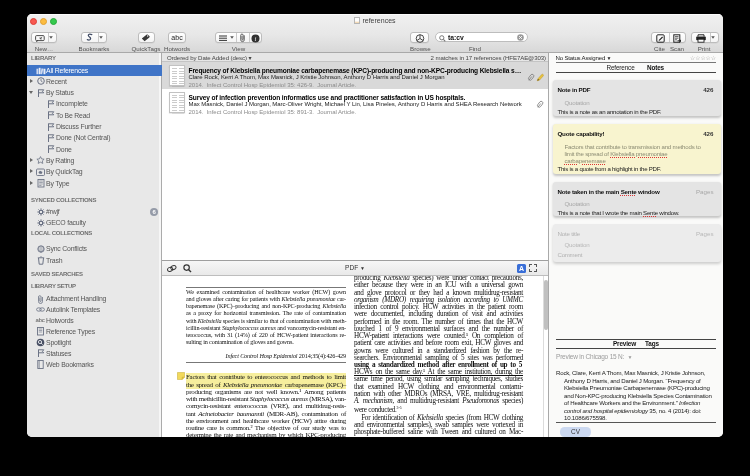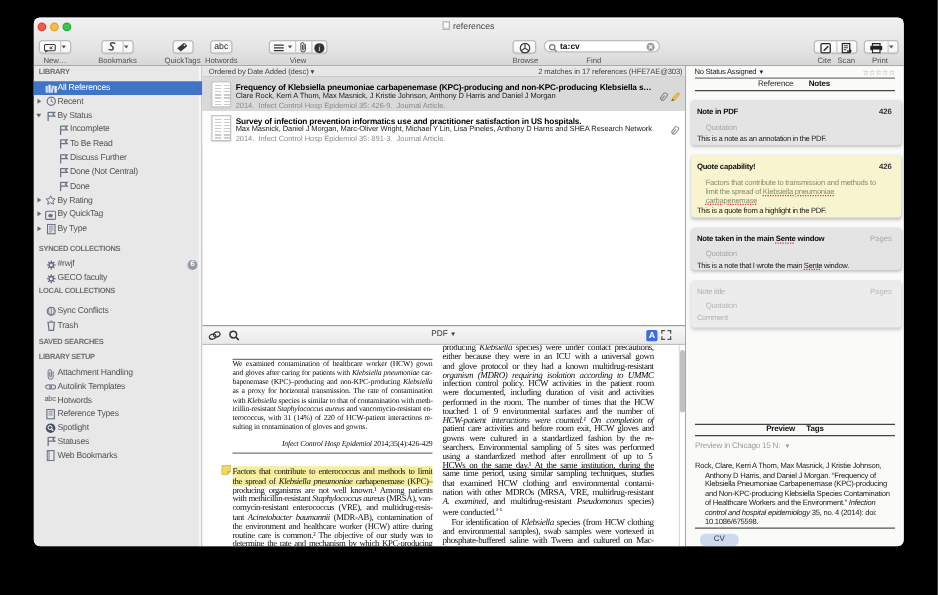--- a/index.html
+++ b/index.html
@@ -327,30 +327,30 @@
 
     <div style="position:absolute;left:192px;top:-0.3px;width:169px;" class="rcol">
       <div class="pl" style="width:169px;">producing <i>Klebsiella</i> species) were under contact precautions,</div>
       <div class="pl" style="width:169px;">either because they were in an ICU with a universal gown</div>
       <div class="pl" style="width:169px;">and glove protocol or they had a known multidrug-resistant</div>
       <div class="pl" style="width:169px;font-style:italic;">organism (MDRO) requiring isolation according to UMMC</div>
       <div class="pl" style="width:169px;">infection control policy. HCW activities in the patient room</div>
       <div class="pl" style="width:169px;">were documented, including duration of visit and activities</div>
       <div class="pl" style="width:169px;">performed in the room. The number of times that the HCW</div>
       <div class="pl" style="width:169px;">touched 1 of 9 environmental surfaces and the number of</div>
-      <div class="pl" style="width:169px;font-style:italic;">HCW-patient interactions were counted.¹ On completion of</div>
+      <div class="pl" style="width:169px;">HCW-patient interactions were counted.¹ On completion of</div>
       <div class="pl" style="width:169px;">patient care activities and before room exit, HCW gloves and</div>
       <div class="pl" style="width:169px;">gowns were cultured in a standardized fashion by the re-</div>
       <div class="pl" style="width:169px;">searchers. Environmental sampling of 5 sites was performed</div>
-      <div class="pl" style="width:168px;">using a standardized method after enrollment of up to 5</div>
+      <div class="pl" style="width:168px;font-weight:bold;">using a standardized method after enrollment of up to 5</div>
       <div class="pl" style="width:169px;text-decoration:underline;">HCWs on the same day.¹ At the same institution, during the</div>
       <div class="pl" style="width:169px;">same time period, using similar sampling techniques, studies</div>
       <div class="pl" style="width:169px;">that examined HCW clothing and environmental contami-</div>
       <div class="pl" style="width:169px;">nation with other MDROs (MRSA, VRE, multidrug-resistant</div>
-      <div class="pl" style="width:169px;"><i>A. examined</i>, and multidrug-resistant <i>Pseudomonas</i> species)</div>
+      <div class="pl" style="width:169px;"><i>A. mechanism</i>, and multidrug-resistant <i>Pseudomonas</i> species)</div>
       <div class="pln" style="width:169px;">were conducted.<span style="vertical-align:3px;font-size:3.8px;letter-spacing:0;">3-5</span></div>
       <div class="pl" style="width:169px;">&nbsp;&nbsp;&nbsp;For identification of <i>Klebsiella</i> species (from HCW clothing</div>
       <div class="pl" style="width:169px;">and environmental samples), swab samples were vortexed in</div>
       <div class="pl" style="width:169px;">phosphate-buffered saline with Tween and cultured on Mac-</div>
     </div>
   </div>
 </div>
 
 <div class="rp">
   <div class="abs" style="left:6.5px;top:1px;font-size:6.1px;letter-spacing:-0.2px;color:#222;">No Status Assigned <span style="font-size:5px;">▼</span></div>

